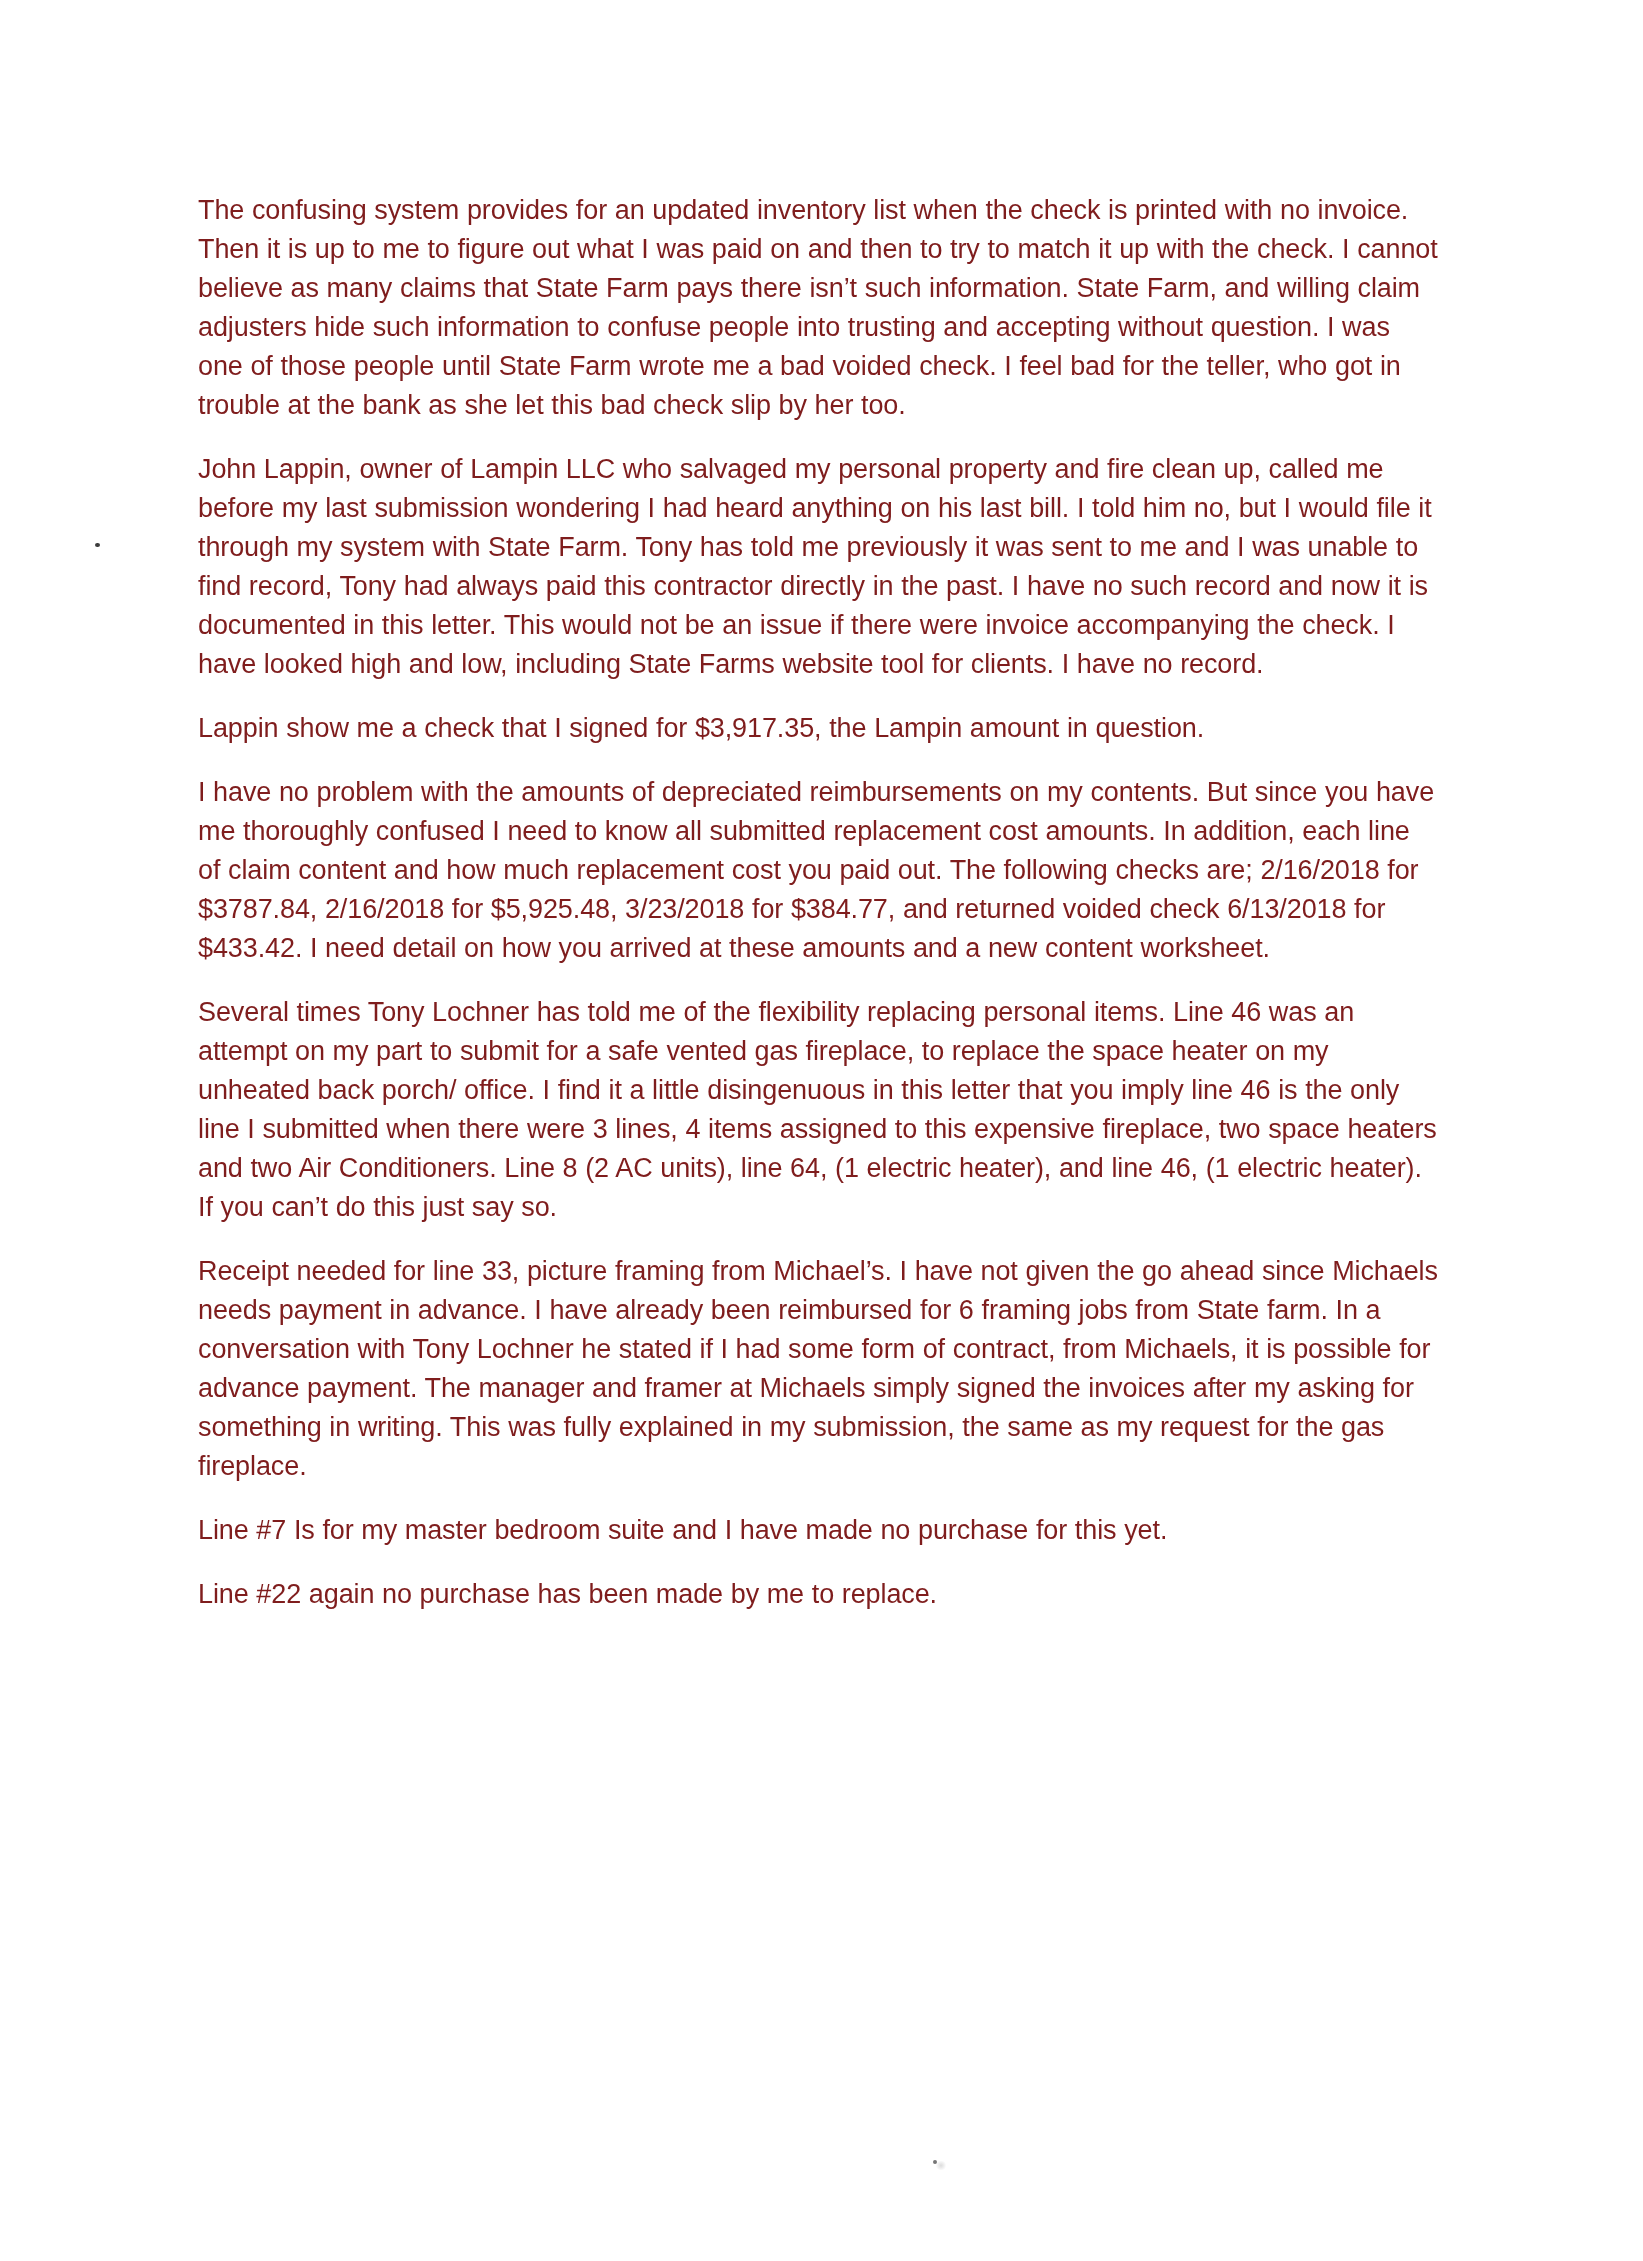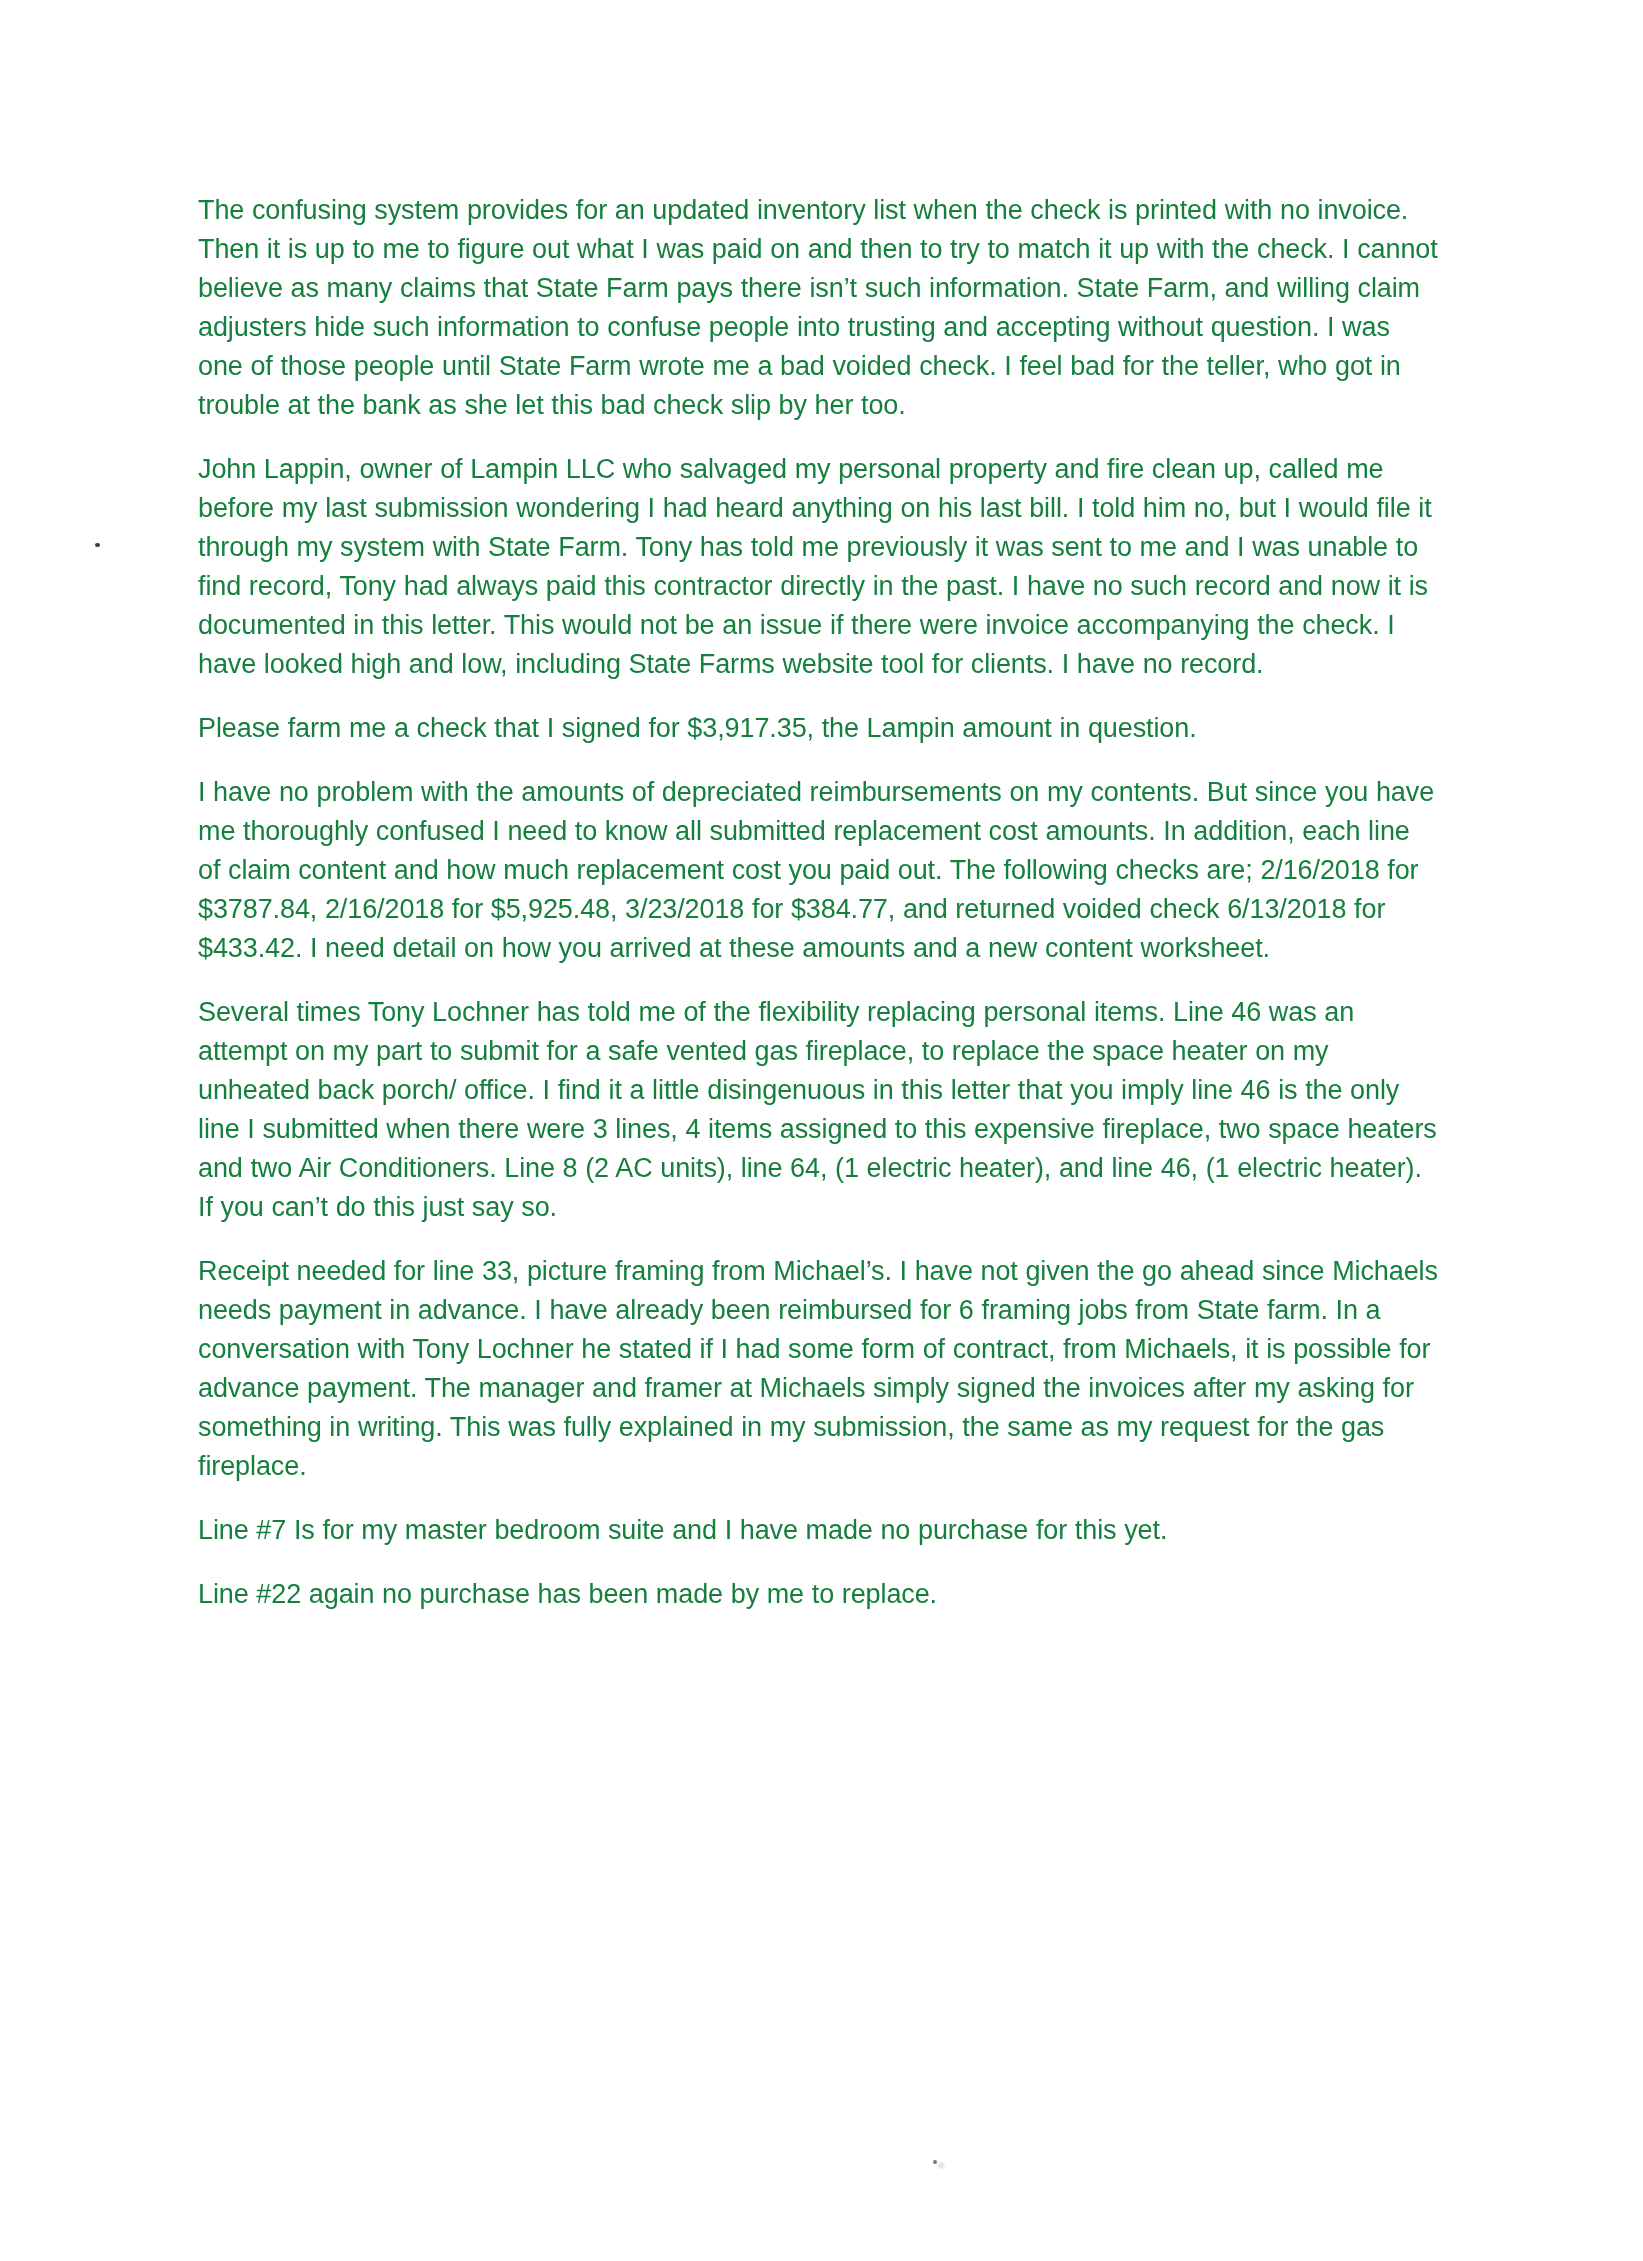--- a/index.html
+++ b/index.html
@@ -17,21 +17,21 @@
   .text-column {
     position: absolute;
     left: 198px;
     top: 191px;
     width: 1241px;
   }
   .para {
     font-family: "Liberation Sans", "DejaVu Sans", sans-serif;
     font-size: 27px;
     line-height: 39px;
-    color: #15803d;
+    color: #7f1d1d;
     margin: 0 0 25px 0;
     text-align: left;
     letter-spacing: -0.1px;
     word-spacing: 0.3px;
     -webkit-font-smoothing: none;
   }
   .para:last-child {
     margin-bottom: 12px;
   }
   
@@ -65,21 +65,21 @@
   }
 </style>
 </head>
 <body>
 
 <div class="page">
 
   <div class="text-column">
     <p class="para">The confusing system provides for an updated inventory list when the check is printed with no invoice. Then it is up to me to figure out what I was paid on and then to try to match it up with the check. I cannot believe as many claims that State Farm pays there isn’t such information. State Farm, and willing claim adjusters hide such information to confuse people into trusting and accepting without question. I was one of those people until State Farm wrote me a bad voided check. I feel bad for the teller, who got in trouble at the bank as she let this bad check slip by her too.</p>
     <p class="para">John Lappin, owner of Lampin LLC who salvaged my personal property and fire clean up, called me before my last submission wondering I had heard anything on his last bill. I told him no, but I would file it through my system with State Farm. Tony has told me previously it was sent to me and I was unable to find record, Tony had always paid this contractor directly in the past. I have no such record and now it is documented in this letter. This would not be an issue if there were invoice accompanying the check. I have looked high and low, including State Farms website tool for clients. I have no record.</p>
-    <p class="para">Please farm me a check that I signed for $3,917.35, the Lampin amount in question.</p>
+    <p class="para">Lappin show me a check that I signed for $3,917.35, the Lampin amount in question.</p>
     <p class="para">I have no problem with the amounts of depreciated reimbursements on my contents. But since you have me thoroughly confused I need to know all submitted replacement cost amounts. In addition, each line of claim content and how much replacement cost you paid out. The following checks are; 2/16/2018 for $3787.84, 2/16/2018 for $5,925.48, 3/23/2018 for $384.77, and returned voided check 6/13/2018 for $433.42. I need detail on how you arrived at these amounts and a new content worksheet.</p>
     <p class="para">Several times Tony Lochner has told me of the flexibility replacing personal items. Line 46 was an attempt on my part to submit for a safe vented gas fireplace, to replace the space heater on my unheated back porch/ office. I find it a little disingenuous in this letter that you imply line 46 is the only line I submitted when there were 3 lines, 4 items assigned to this expensive fireplace, two space heaters and two Air Conditioners. Line 8 (2 AC units), line 64, (1 electric heater), and line 46, (1 electric heater). If you can’t do this just say so.</p>
     <p class="para">Receipt needed for line 33, picture framing from Michael’s. I have not given the go ahead since Michaels needs payment in advance. I have already been reimbursed for 6 framing jobs from State farm. In a conversation with Tony Lochner he stated if I had some form of contract, from Michaels, it is possible for advance payment. The manager and framer at Michaels simply signed the invoices after my asking for something in writing. This was fully explained in my submission, the same as my request for the gas fireplace.</p>
     <p class="para">Line #7 Is for my master bedroom suite and I have made no purchase for this yet.</p>
     <p class="para">Line #22 again no purchase has been made by me to replace.</p>
   </div>
 
   <div class="speck speck-left"></div>
   <div class="speck-bottom-faint"></div>
   <div class="speck speck-bottom"></div>

